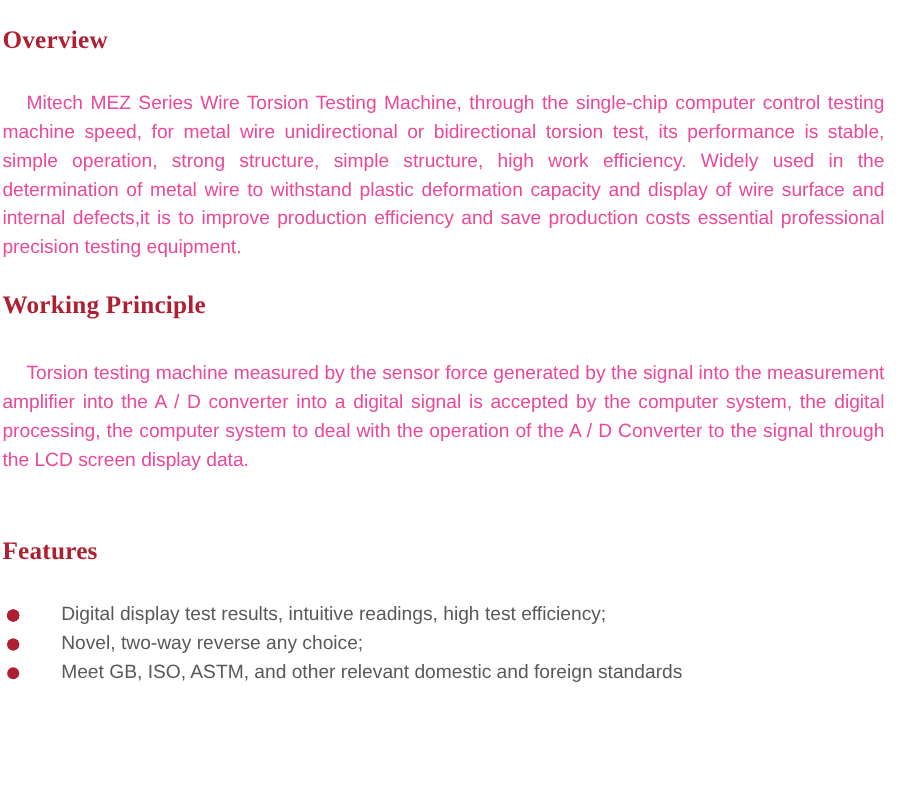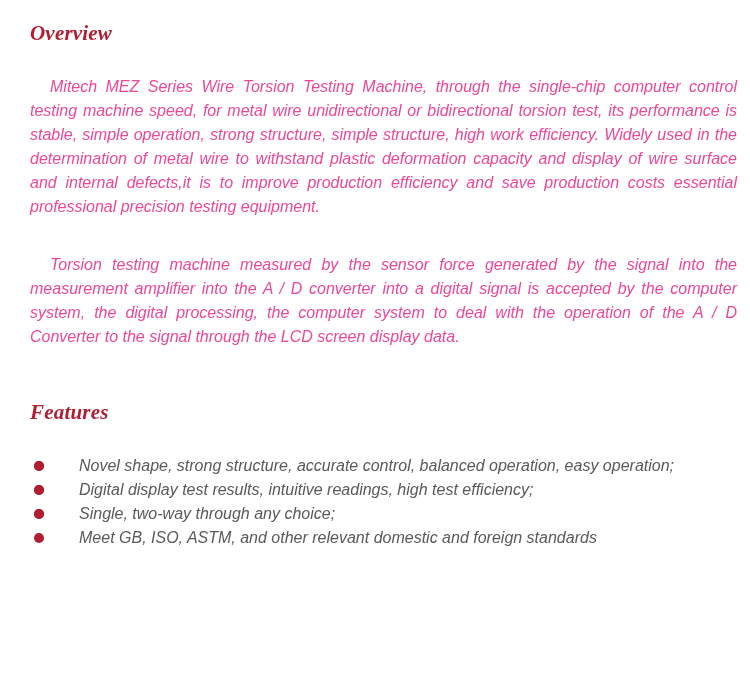--- a/index.html
+++ b/index.html
@@ -4,22 +4,21 @@
 <style>
   * { box-sizing: border-box; margin: 0; padding: 0; }
   html, body { background: #ffffff; }
   body {
     width: 750px;
     height: 676px;
     font-family: "Liberation Sans", "DejaVu Sans", sans-serif;
     overflow: hidden;
   }
   .doc {
-    padding: 22px 13px 0 30px;
-    font-style: italic;
+    padding: 22px 13px 0 2px;
   }
   .section-heading {
     font-family: "Liberation Serif", "DejaVu Serif", serif;
     font-weight: bold;
     font-size: 21px;
     line-height: 23px;
     color: #b01e31;
     letter-spacing: 0.2px;
   }
   .heading-working { margin-top: 24px; }
@@ -59,46 +58,46 @@
 </style>
 </head>
 <body>
 
 <div class="doc">
 
   <h2 class="section-heading">Overview</h2>
 
   <p class="body-text">Mitech MEZ Series Wire Torsion Testing Machine, through the single-chip computer control testing machine speed, for metal wire unidirectional or bidirectional torsion test, its performance is stable, simple operation, strong structure, simple structure, high work efficiency. Widely used in the determination of metal wire to withstand plastic deformation capacity and display of wire surface and internal defects,it is to improve production efficiency and save production costs essential professional precision testing equipment.</p>
 
+  <h2 class="section-heading heading-working">Working Principle</h2>
 
   <p class="body-text second">Torsion testing machine measured by the sensor force generated by the signal into the measurement amplifier into the A / D converter into a digital signal is accepted by the computer system, the digital processing, the computer system to deal with the operation of the A / D Converter to the signal through the LCD screen display data.</p>
 
   <h2 class="section-heading heading-features">Features</h2>
 
   <ul class="feature-list">
     <li class="feature-item">
       <span class="bullet-icon"></span>
     </li>
     <li class="feature-item">
       <span class="bullet-icon"></span>
-      <span>Novel shape, strong structure, accurate control, balanced operation, easy operation;</span>
     </li>
     <li class="feature-item">
       <span class="bullet-icon"></span>
     </li>
     <li class="feature-item">
       <span class="bullet-icon"></span>
       <span>Digital display test results, intuitive readings, high test efficiency;</span>
     </li>
     <li class="feature-item">
       <span class="bullet-icon"></span>
     </li>
     <li class="feature-item">
       <span class="bullet-icon"></span>
-      <span>Single, two-way through any choice;</span>
+      <span>Novel, two-way reverse any choice;</span>
     </li>
     <li class="feature-item">
       <span class="bullet-icon"></span>
       <span>Meet GB, ISO, ASTM, and other relevant domestic and foreign standards</span>
     </li>
   </ul>
 
 </div>
 
 </body></html>

